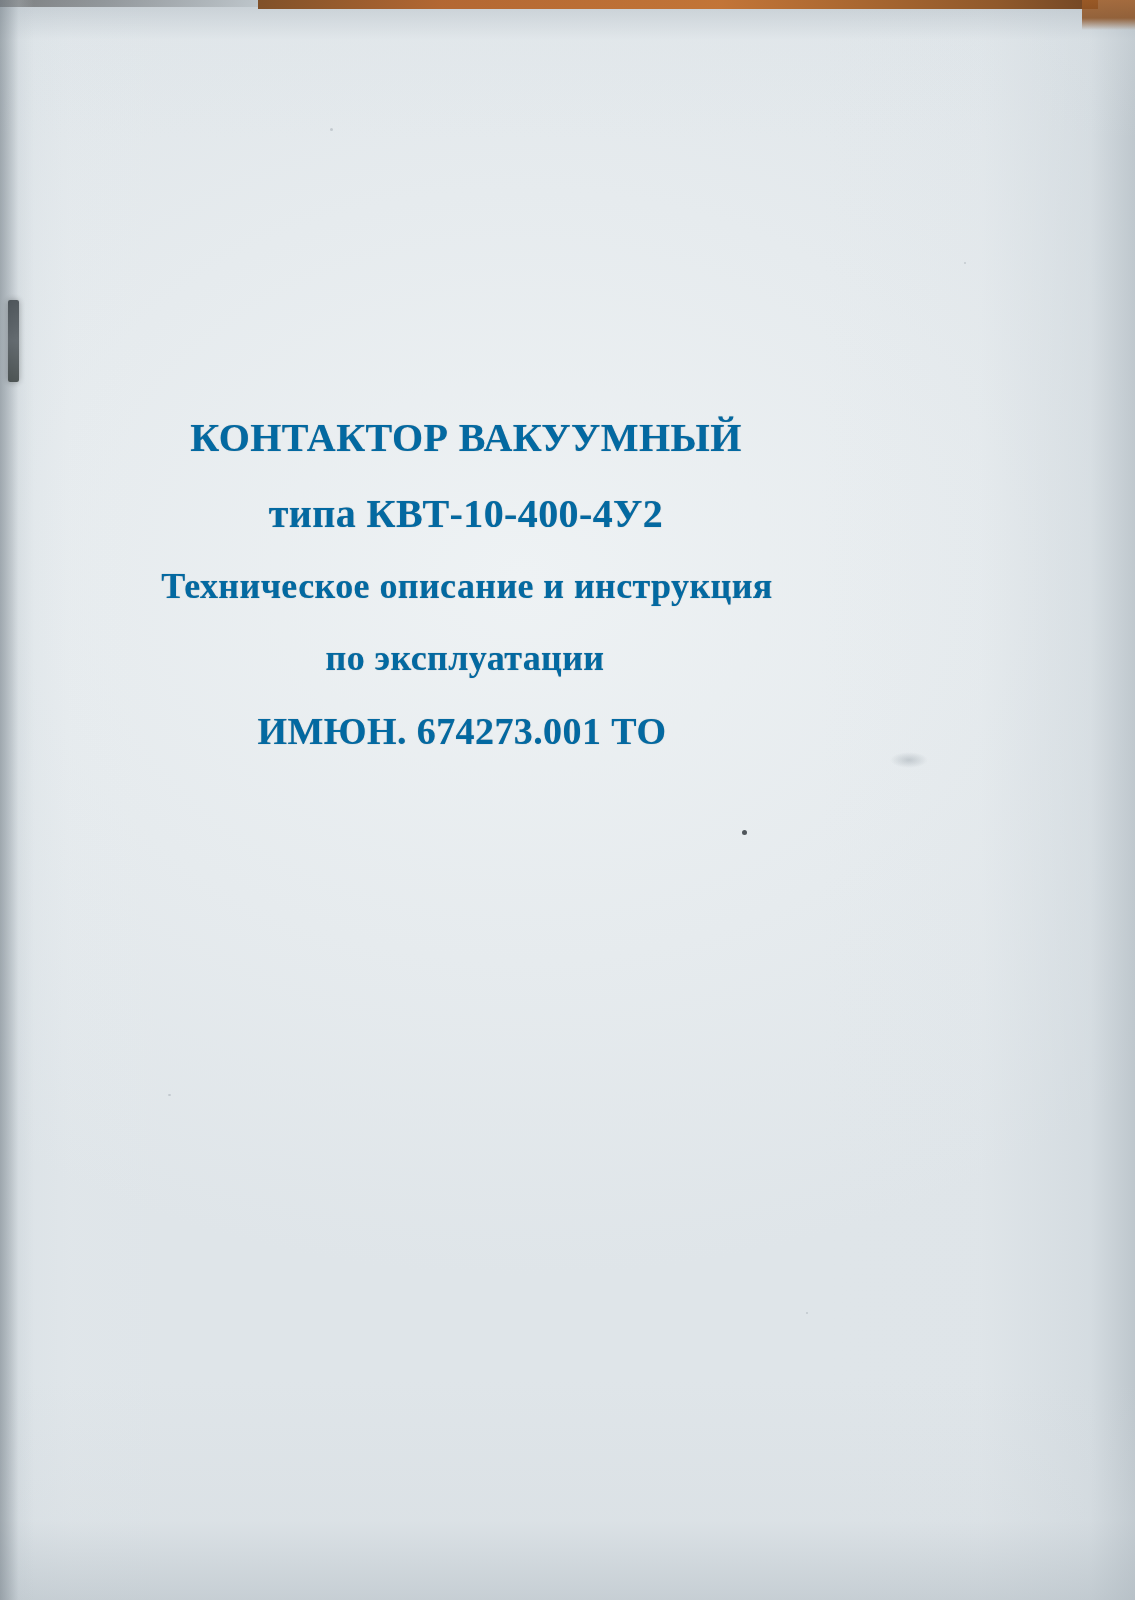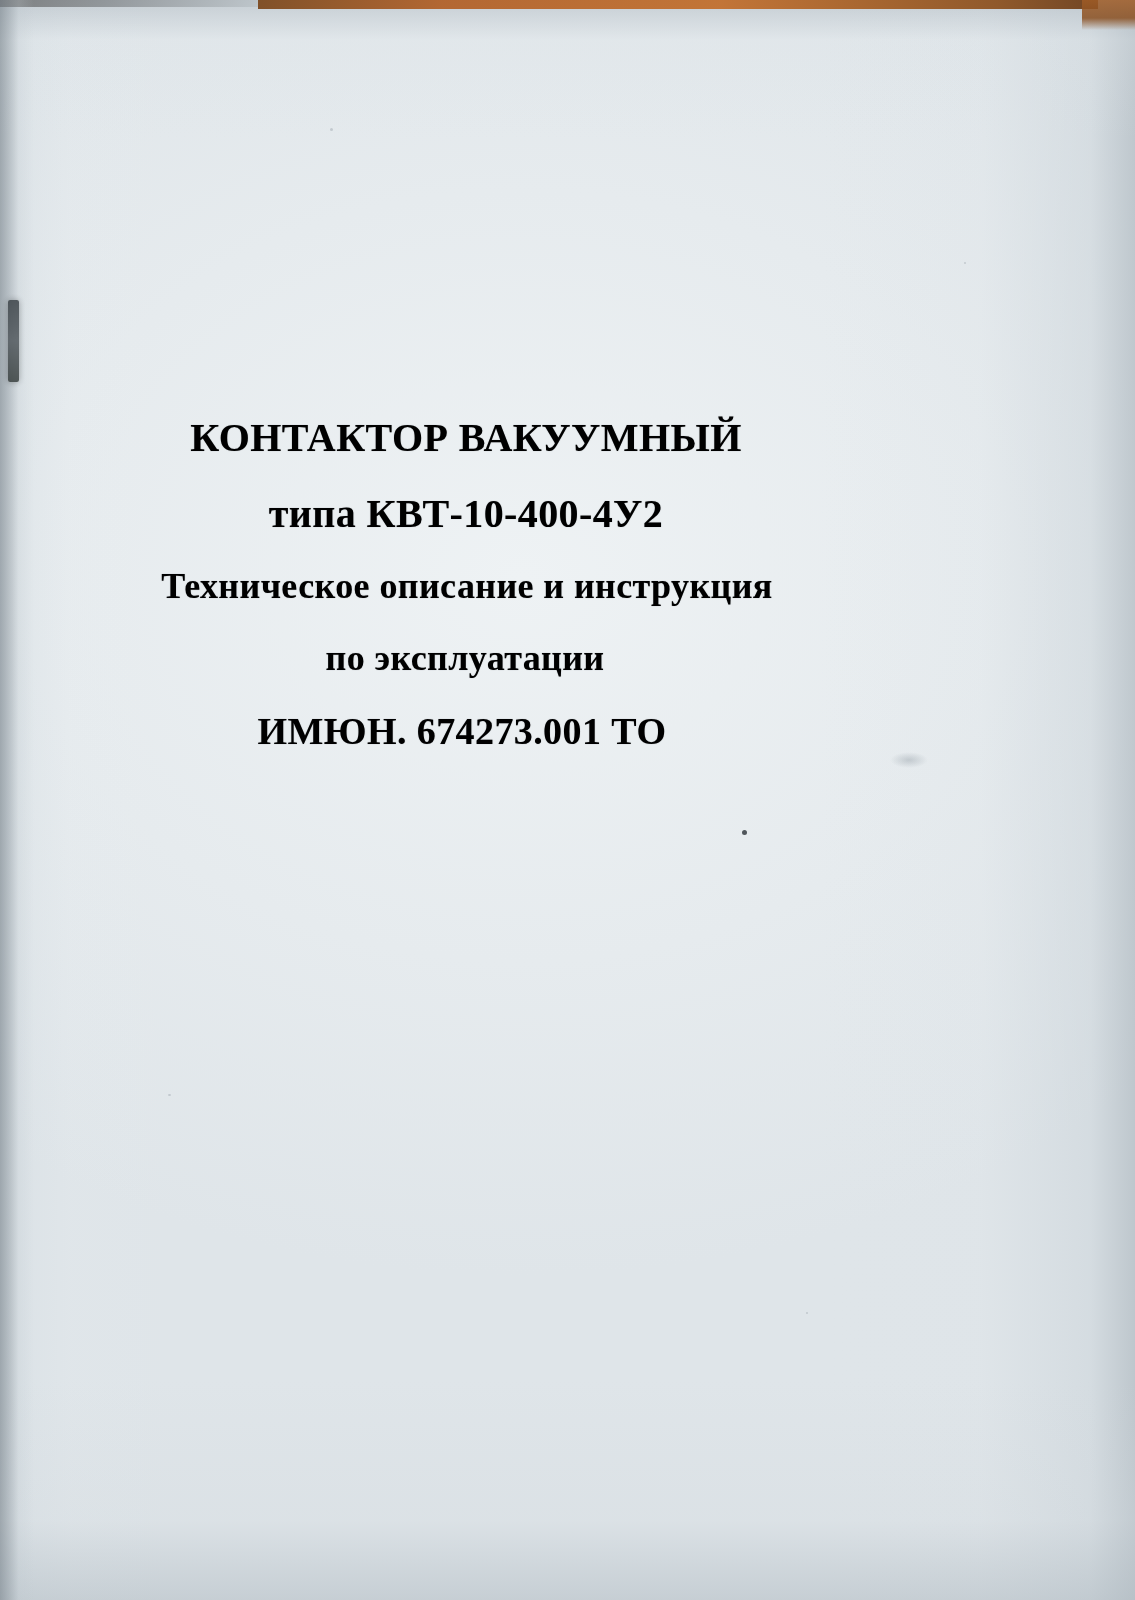--- a/index.html
+++ b/index.html
@@ -111,21 +111,21 @@
     border-radius: 50%;
   }
 
   
   .title-block {
     position: absolute;
     left: 0;
     top: 418px;
     width: 938px;
     text-align: center;
-    color: #000000;
+    color: #0369a1;
   }
   .line {
     font-weight: bold;
     letter-spacing: 0.4px;
     text-shadow: 0 0 1px rgba(20,26,32,0.35);
   }
   .l1 { font-size: 40px; line-height: 1.0; margin-bottom: 36px; margin-left: -6px; }
   .l2 { font-size: 40px; line-height: 1.0; margin-bottom: 34px; margin-left: -6px; }
   .l3 { font-size: 36px; line-height: 1.0; margin-bottom: 36px; margin-left: -4px; }
   .l4 { font-size: 36px; line-height: 1.0; margin-bottom: 36px; margin-left: -8px; }

